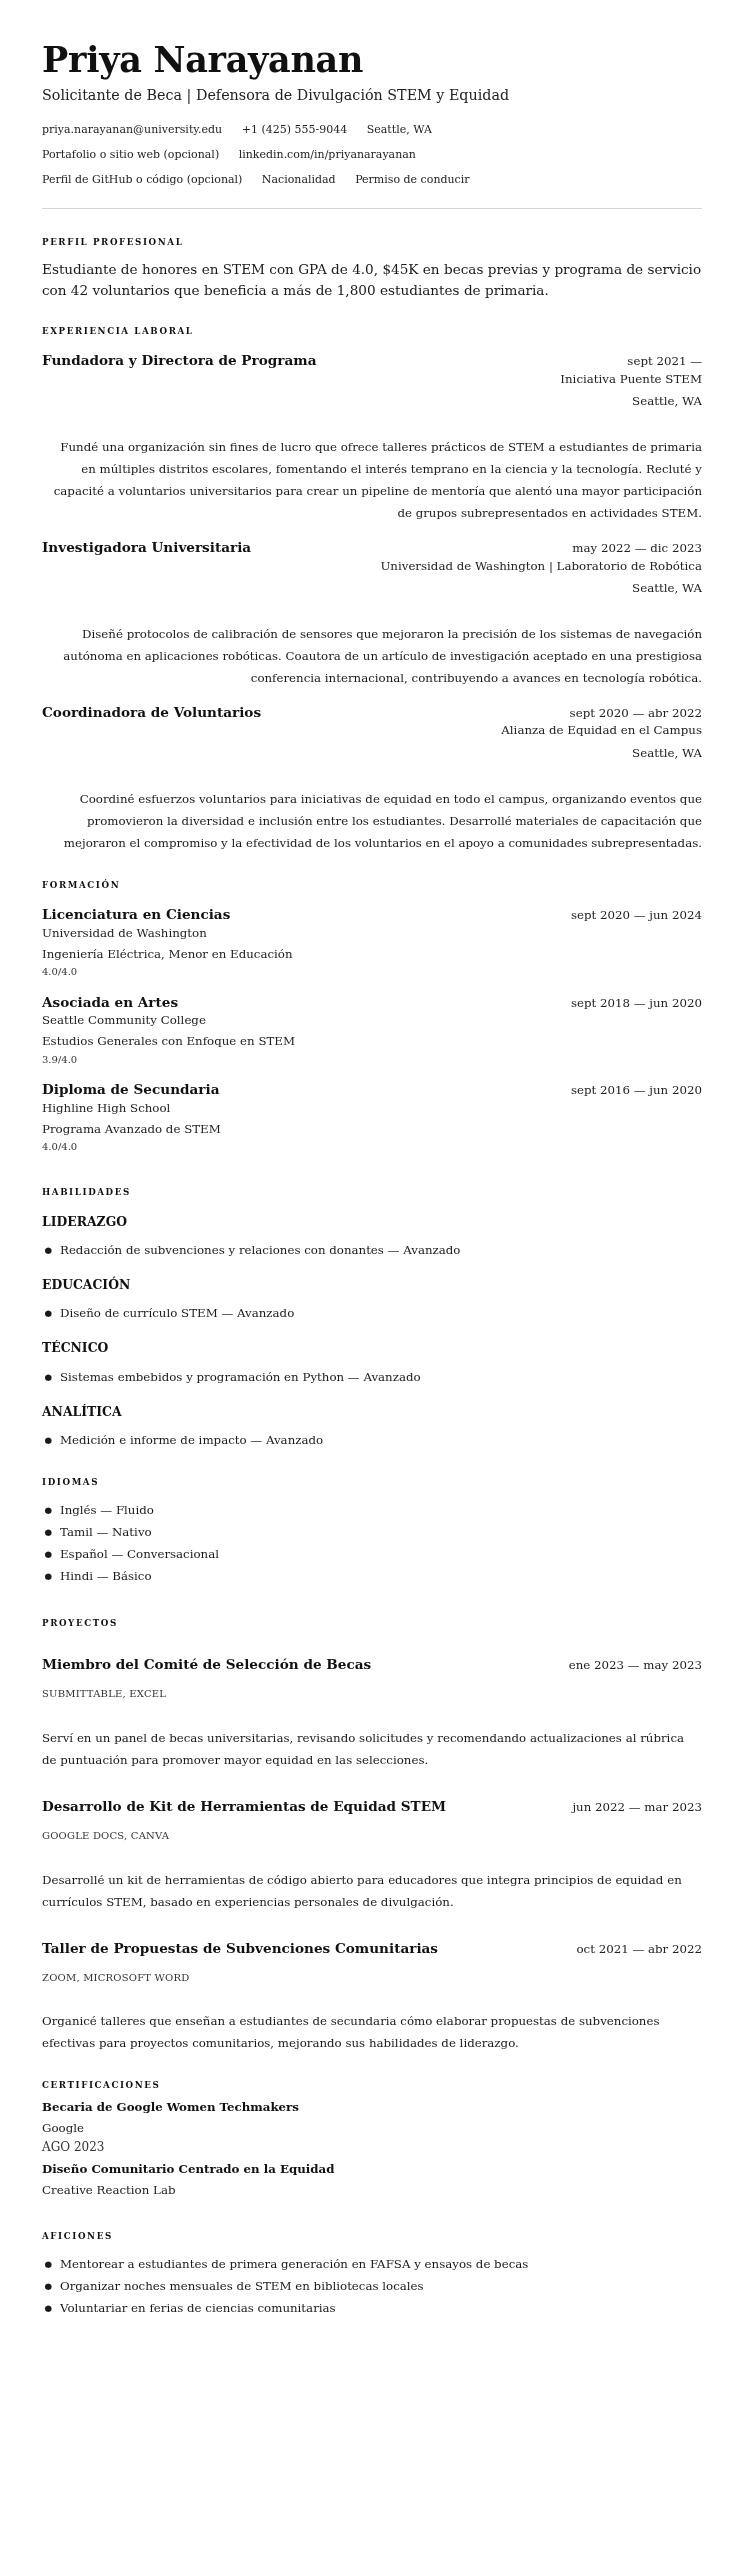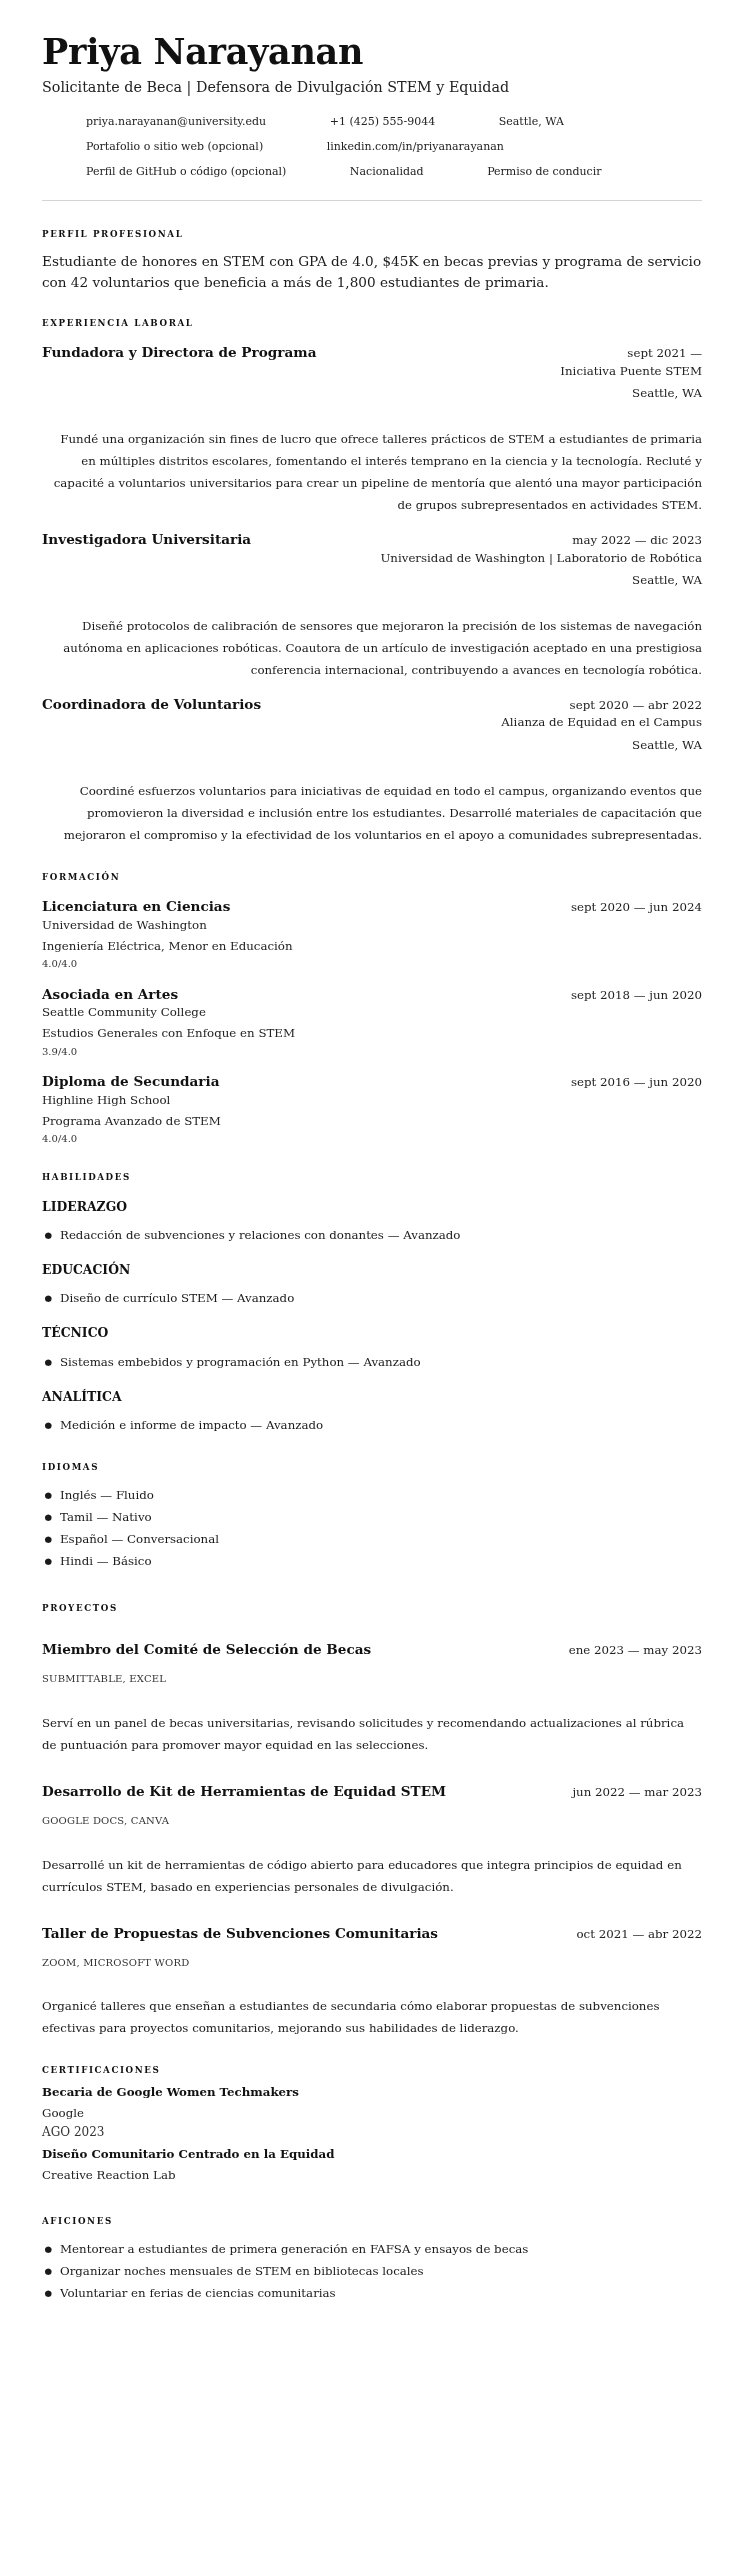--- a/index.html
+++ b/index.html
@@ -2,26 +2,26 @@
 <html style="font-size:10px"><head>
 <meta charset="utf-8">
 <style>
   html, body { margin: 0; padding: 0; background: #ffffff; }
   body {
     width: 744px;
     min-height: 2576px;
     font-family: "DejaVu Serif", serif;
     color: #1a1a1a;
   }
-  .page { padding: 29px 42px 0 42px; box-sizing: border-box; width: 744px; }
+  .page { padding: 37px 42px 0 42px; box-sizing: border-box; width: 744px; }
   .name { font-size: 35px; font-weight: bold; margin: 0; line-height: 45px; color: #111; letter-spacing: -0.3px; }
   .subtitle { font-size: 14.3px; line-height: 20px; margin: 2.5px 0 0 0; color: #222; }
   .contact { margin-top: 12.4px; }
   .contact-row { font-size: 11px; line-height: 25px; color: #222; white-space: nowrap; }
-  .contact-row span { margin-right: 16px; margin-left: 44px; }
+  .contact-row span { margin-right: 16px; }
   .divider { border: 0; border-top: 1.2px solid #d4d4d4; margin: 16px 0 0 0; }
   .section { margin-top: 27px; }
   .section-title { font-size: 8.7px; font-weight: bold; letter-spacing: 1.6px; margin: 0; line-height: 12.4px; color: #111; }
   .summary { font-size: 13.6px; line-height: 20.5px; margin: 11px 0 0 0; color: #1a1a1a; }
   .entry { margin-top: 13.6px; text-align: right; }
   .entry-head { display: flex; justify-content: space-between; align-items: baseline; }
   .entry-title { font-size: 13.6px; font-weight: bold; line-height: 18.6px; color: #111; }
   .entry-date { font-size: 11.8px; color: #222; line-height: 18.6px; white-space: nowrap; }
   .entry-org { font-size: 11.8px; line-height: 16px; color: #222; }
   .entry-loc { font-size: 11.8px; line-height: 17.4px; margin-top: 6.2px; color: #222; }
@@ -134,21 +134,21 @@
       <div class="entry-head">
         <div class="entry-title">Diploma de Secundaria</div>
         <div class="entry-date">sept 2016 — jun 2020</div>
       </div>
       <div class="entry-org">Highline High School</div>
       <div class="edu-detail">Programa Avanzado de STEM</div>
       <div class="edu-gpa">4.0/4.0</div>
     </div>
   </section>
 
-  <section class="section" style="margin-top:25px">
+  <section class="section" style="margin-top:32px">
     <h2 class="section-title">HABILIDADES</h2>
 
     <div>
       <h3 class="skill-cat">LIDERAZGO</h3>
       <ul class="bullets">
         <li><span class="dot">●</span><span>Redacción de subvenciones y relaciones con donantes — Avanzado</span></li>
       </ul>
     </div>
     <div>
       <h3 class="skill-cat">EDUCACIÓN</h3>

